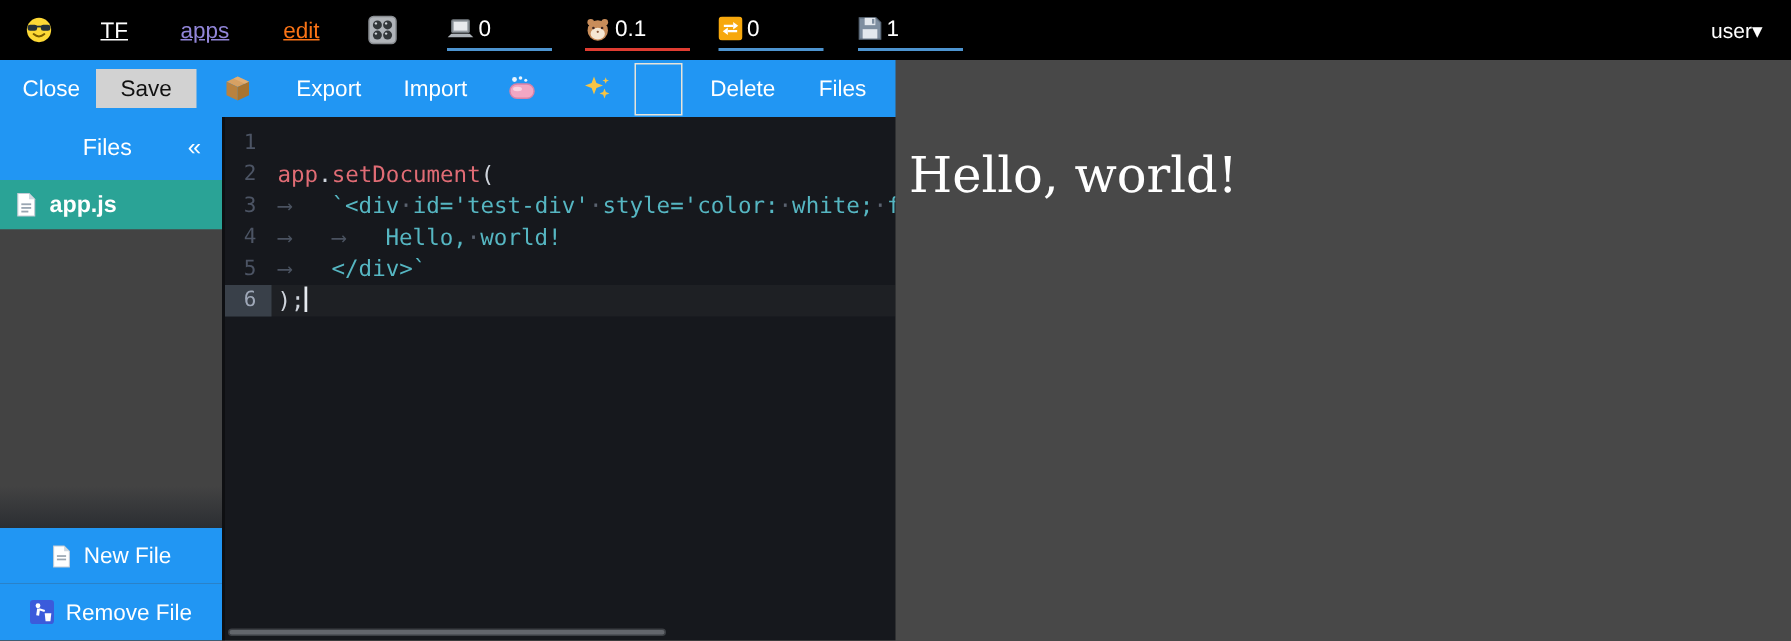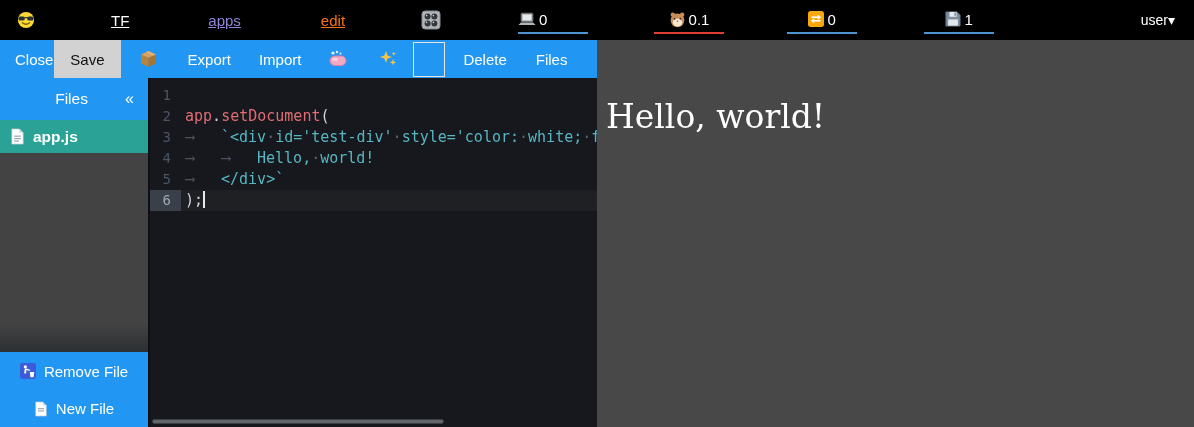--- a/index.html
+++ b/index.html
@@ -1,43 +1,43 @@
 <!DOCTYPE html>
 <html><head>
 <meta charset="utf-8">
 <style>
   * { box-sizing: border-box; margin: 0; padding: 0; }
   html,body { width:1194px; height:427px; overflow:hidden; }
   body { background:#484848; font-family:"Liberation Sans", sans-serif; }
 
   
-  .navbar { height:40px; background:#000; display:flex; align-items:center; padding-left:17px;gap:44px; }
+  .navbar { height:40px; background:#000; display:flex; align-items:center; padding-left:17px; }
   .nav-link { color:#fff; text-decoration:underline; font-size:15px; cursor:pointer; }
   .nav-brand { margin-left:32px; color:#fff; }
   .nav-apps  { margin-left:35px; color:#9185d8; }
   .nav-edit  { margin-left:36px; color:#f97316; }
   .nav-knobs { margin-left:32px; display:inline-flex; }
   .metric { display:inline-flex; align-items:center; gap:3px; width:70px; height:27px;
             border-bottom:2px solid #4d94d0; margin-left:33px; }
-  .metric + .metric { margin-left:22px;justify-content:center; }
+  .metric + .metric { margin-left:22px; }
   .metric .mval { color:#fff; font-size:15px; }
   .nav-spacer { flex:1; }
   .nav-user { color:#fff; font-size:14px; margin-right:19px; cursor:pointer; }
 
   
   .main { display:flex; height:387px; }
   .left-col { width:597px; display:flex; flex-direction:column; }
   .output-pane { flex:1; background:#484848; color:#fff;margin-top:44px; }
   .output-text { font-family:"DejaVu Serif", serif; font-size:33px; padding:13px 0 0 9px; }
 
   
   .toolbar { height:38px; background:#2196f3; display:flex; align-items:center; padding-left:15px; flex-shrink:0; }
   .tb-btn { color:#fff; font-size:15px; background:none; border:none; cursor:pointer;
             font-family:"Liberation Sans",sans-serif; }
-  .tb-save { background:#d2d2d2; color:#111; height:38px; padding:0 16px; margin-left:1px; }
+  .tb-save { background:#d2d2d2; color:#111; height:26px; padding:0 16px; margin-left:11px; }
   .tb-pkg { margin-left:18px; } .tb-export { margin-left:30px; } .tb-import { margin-left:28px; }
   .tb-soap { margin-left:27px; } .tb-sparkles { margin-left:32px; }
   .tb-blank { margin-left:15px; width:32px; height:35px; border:1px solid #e8e4da; background:transparent; }
   .tb-delete { margin-left:18px; } .tb-trace { margin-left:29px; }
   .icon-btn { background:none; border:none; display:inline-flex; align-items:center; cursor:pointer; }
 
   
   .content-row { flex:1; display:flex; min-height:0; }
 
   
@@ -208,42 +208,42 @@
               <path d="M2 1 h8 l4 4 v12 h-12 z" fill="#fff" stroke="#c3ccd6" stroke-width="0.8"></path>
               <path d="M10 1 l4 4 h-4 z" fill="#cfd8e0"></path>
               <rect x="4.5" y="8" width="7" height="1.3" fill="#9aa6b2"></rect>
               <rect x="4.5" y="10.6" width="7" height="1.3" fill="#9aa6b2"></rect>
               <rect x="4.5" y="13.2" width="5" height="1.3" fill="#9aa6b2"></rect>
             </svg>
           </span>
           <span>app.js</span>
         </div>
         <div class="sb-filler"></div>
+        <button class="sb-action sb-new">
+          <span>
+            <svg width="14" height="16" viewBox="0 0 16 18">
+              <path d="M2 1 h8 l4 4 v12 h-12 z" fill="#fff" stroke="#c3ccd6" stroke-width="0.8"></path>
+              <path d="M10 1 l4 4 h-4 z" fill="#cfd8e0"></path>
+              <rect x="4.5" y="8" width="7" height="1.3" fill="#9aa6b2"></rect>
+              <rect x="4.5" y="10.6" width="7" height="1.3" fill="#9aa6b2"></rect>
+            </svg>
+          </span>
+          <span>New File</span>
+        </button>
         <button class="sb-action sb-remove">
           <span>
             <svg width="16" height="16" viewBox="0 0 18 18">
               <rect width="18" height="18" rx="2.5" fill="#3b5bdb"></rect>
               <circle cx="6" cy="4.3" r="1.8" fill="#fff"></circle>
               <rect x="5" y="6.4" width="2.2" height="5.2" fill="#fff" transform="rotate(8 6 9)"></rect>
               <rect x="6.8" y="6.8" width="4.4" height="1.6" fill="#fff" transform="rotate(18 9 7.5)"></rect>
               <polygon points="11,10 16,10 15.3,16 11.7,16" fill="#fff"></polygon>
             </svg>
           </span>
           <span>Remove File</span>
-        </button>
-        <button class="sb-action sb-new">
-          <span>
-            <svg width="14" height="16" viewBox="0 0 16 18">
-              <path d="M2 1 h8 l4 4 v12 h-12 z" fill="#fff" stroke="#c3ccd6" stroke-width="0.8"></path>
-              <path d="M10 1 l4 4 h-4 z" fill="#cfd8e0"></path>
-              <rect x="4.5" y="8" width="7" height="1.3" fill="#9aa6b2"></rect>
-              <rect x="4.5" y="10.6" width="7" height="1.3" fill="#9aa6b2"></rect>
-            </svg>
-          </span>
-          <span>New File</span>
         </button>
       </div>
 
       <div class="editor">
         <div>
             <div class="line"><div class="gutter">1</div></div>
             <div class="line"><div class="gutter">2</div><div class="codecell"><span class="tok-red">app</span><span class="tok-fg">.</span><span class="tok-red">setDocument</span><span class="tok-fg">(</span></div></div>
             <div class="line"><div class="gutter">3</div><div class="codecell"><span class="tab">⟶</span><span class="tok-cyan">`&lt;div</span><span class="dot">·</span><span class="tok-cyan">id='test-div'</span><span class="dot">·</span><span class="tok-cyan">style='color:</span><span class="dot">·</span><span class="tok-cyan">white;</span><span class="dot">·</span><span class="tok-cyan">f</span></div></div>
             <div class="line"><div class="gutter">4</div><div class="codecell"><span class="tab">⟶</span><span class="tab">⟶</span><span class="tok-cyan">Hello,</span><span class="dot">·</span><span class="tok-cyan">world!</span></div></div>
             <div class="line"><div class="gutter">5</div><div class="codecell"><span class="tab">⟶</span><span class="tok-cyan">&lt;/div&gt;`</span></div></div>

